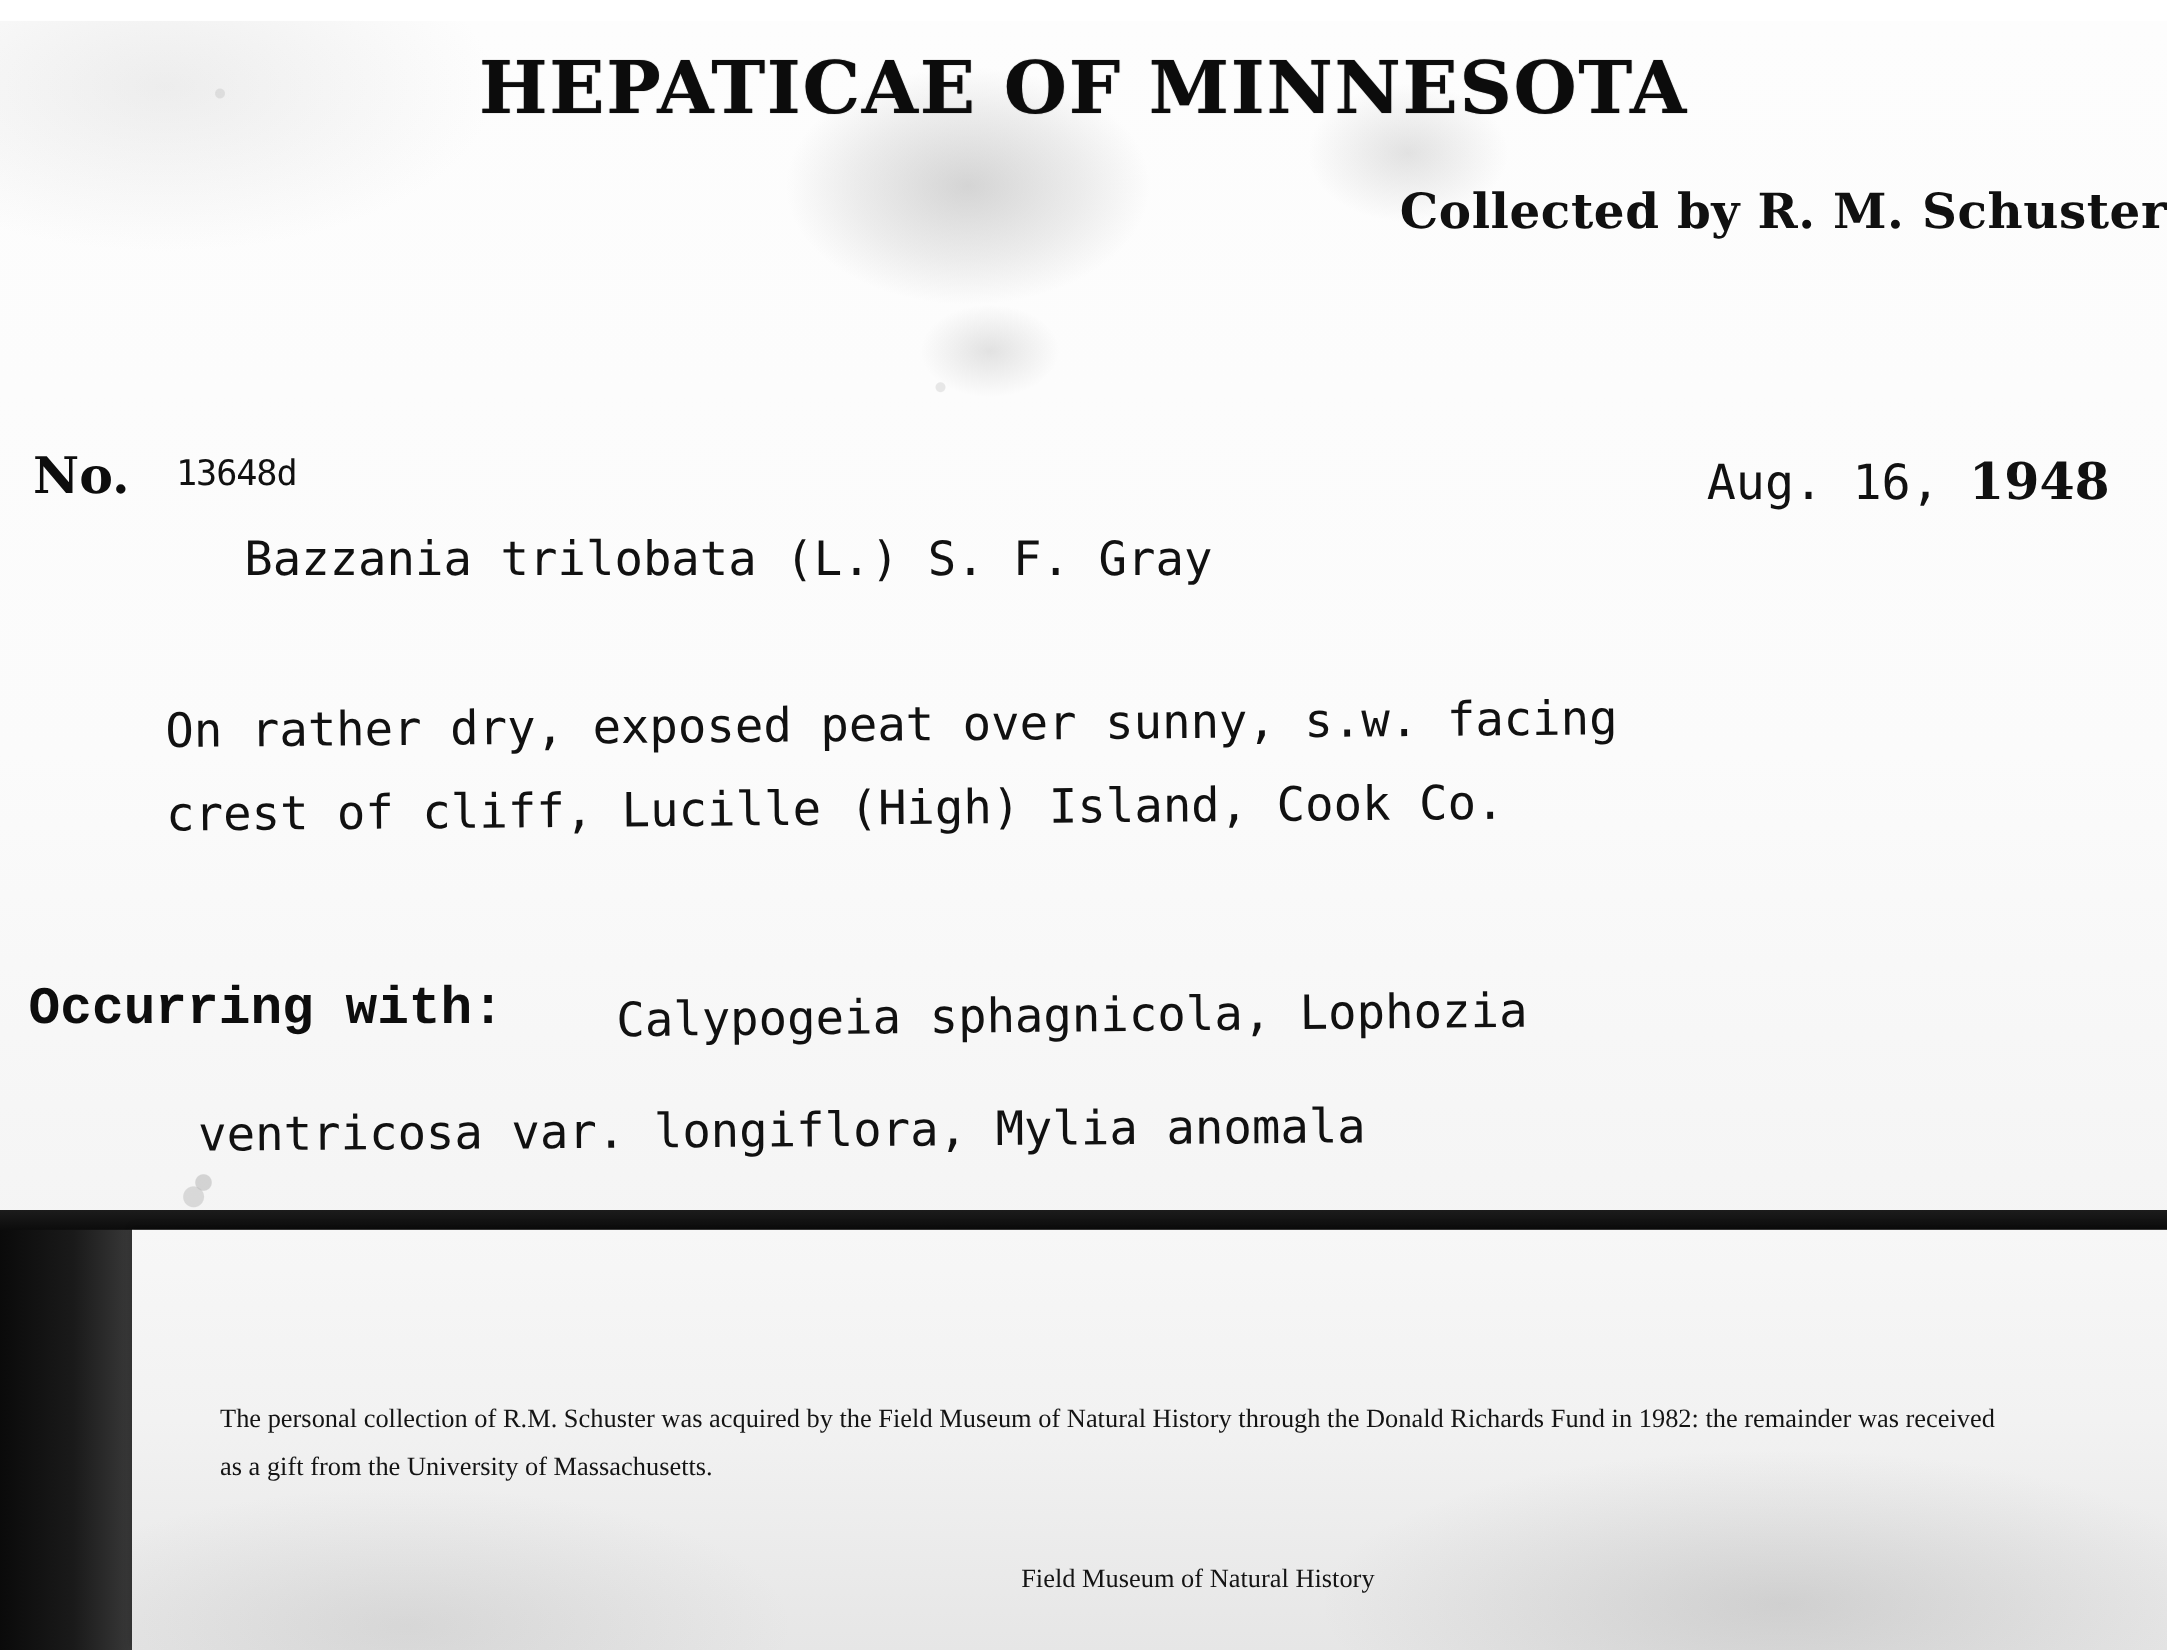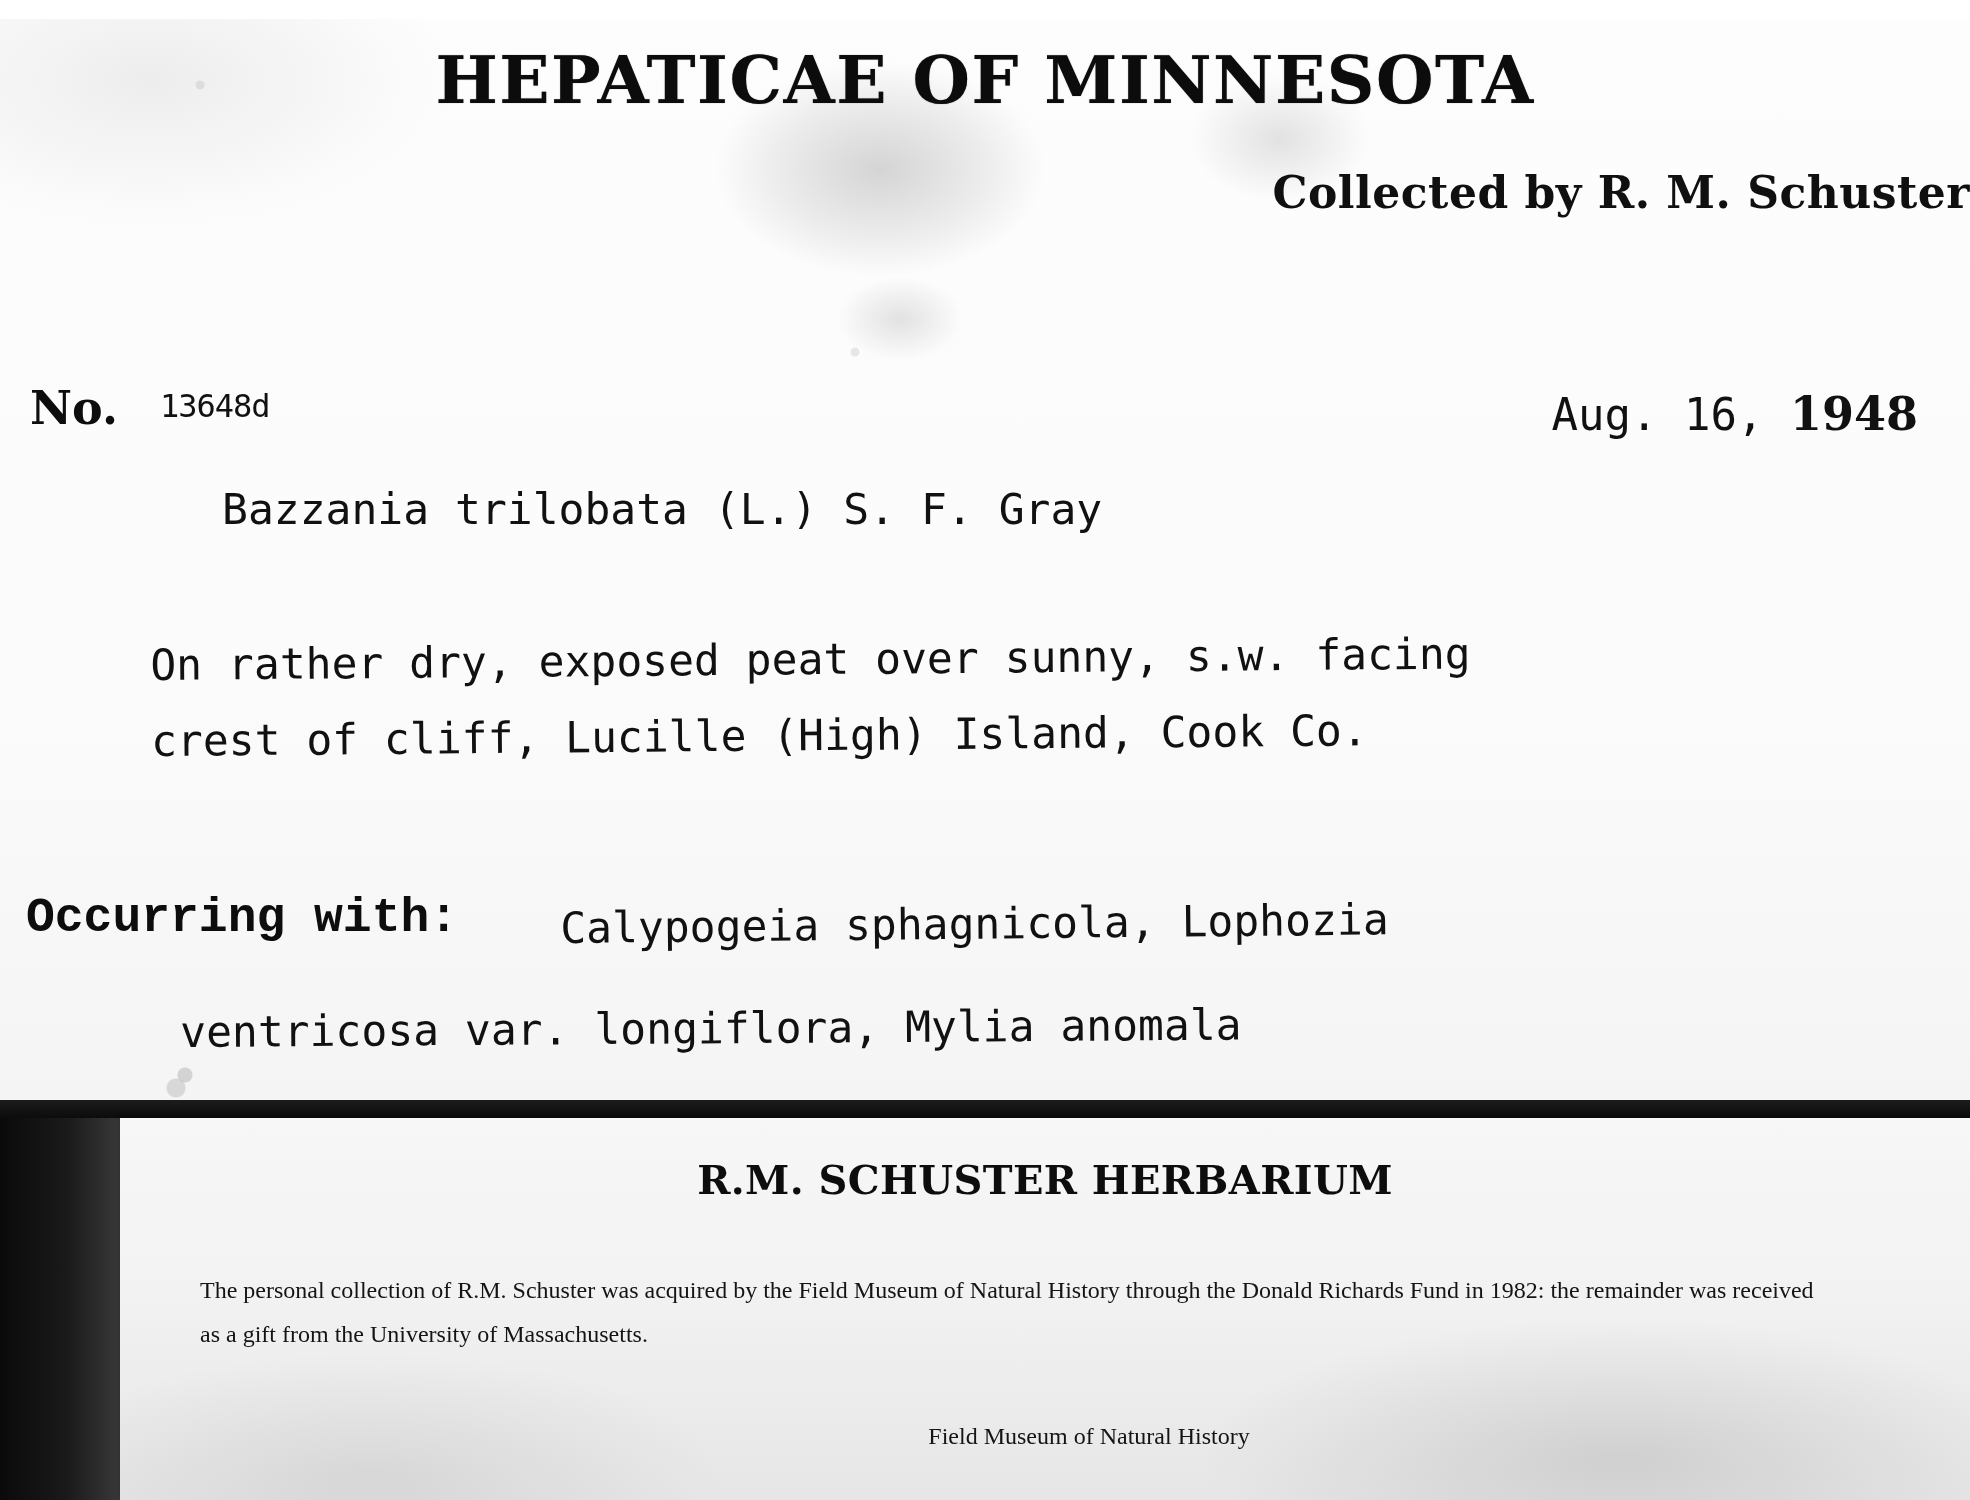--- a/index.html
+++ b/index.html
@@ -54,21 +54,21 @@
 
   
   .mono {
     font-family: "DejaVu Sans Mono", monospace;
     color: #111111;
   }
 
   .row-number {
     position: absolute;
     left: 30px;
-    top: 368px;
+    top: 392px;
     width: 1910px;
     height: 60px;
   }
   .lbl-no {
     position: absolute;
     left: 0;
     top: -6px;
     font-family: "DejaVu Serif", serif;
     font-weight: bold;
     font-size: 46px;
@@ -249,18 +249,17 @@
   <div class="assoc-label">Occurring with:</div>
   <div class="mono assoc-line1">Calypogeia sphagnicola, Lophozia</div>
   <div class="mono assoc-line2">ventricosa var. longiflora, Mylia anomala</div>
 
 </div>
 
 <div class="gap-strip"></div>
 <div class="herb-left-shadow"></div>
 
 <div class="herb-slip">
-  <div class="herb-title">R.M. SCHUSTER HERBARIUM</div>
   <div class="herb-body">The personal collection of R.M. Schuster was acquired by the Field Museum of Natural History through the Donald Richards Fund in 1982: the remainder was received as a gift from the University of Massachusetts.</div>
   <div class="herb-footer">Field Museum of Natural History</div>
 </div>
 
 <div class="speckle"></div>
 
 </body></html>

